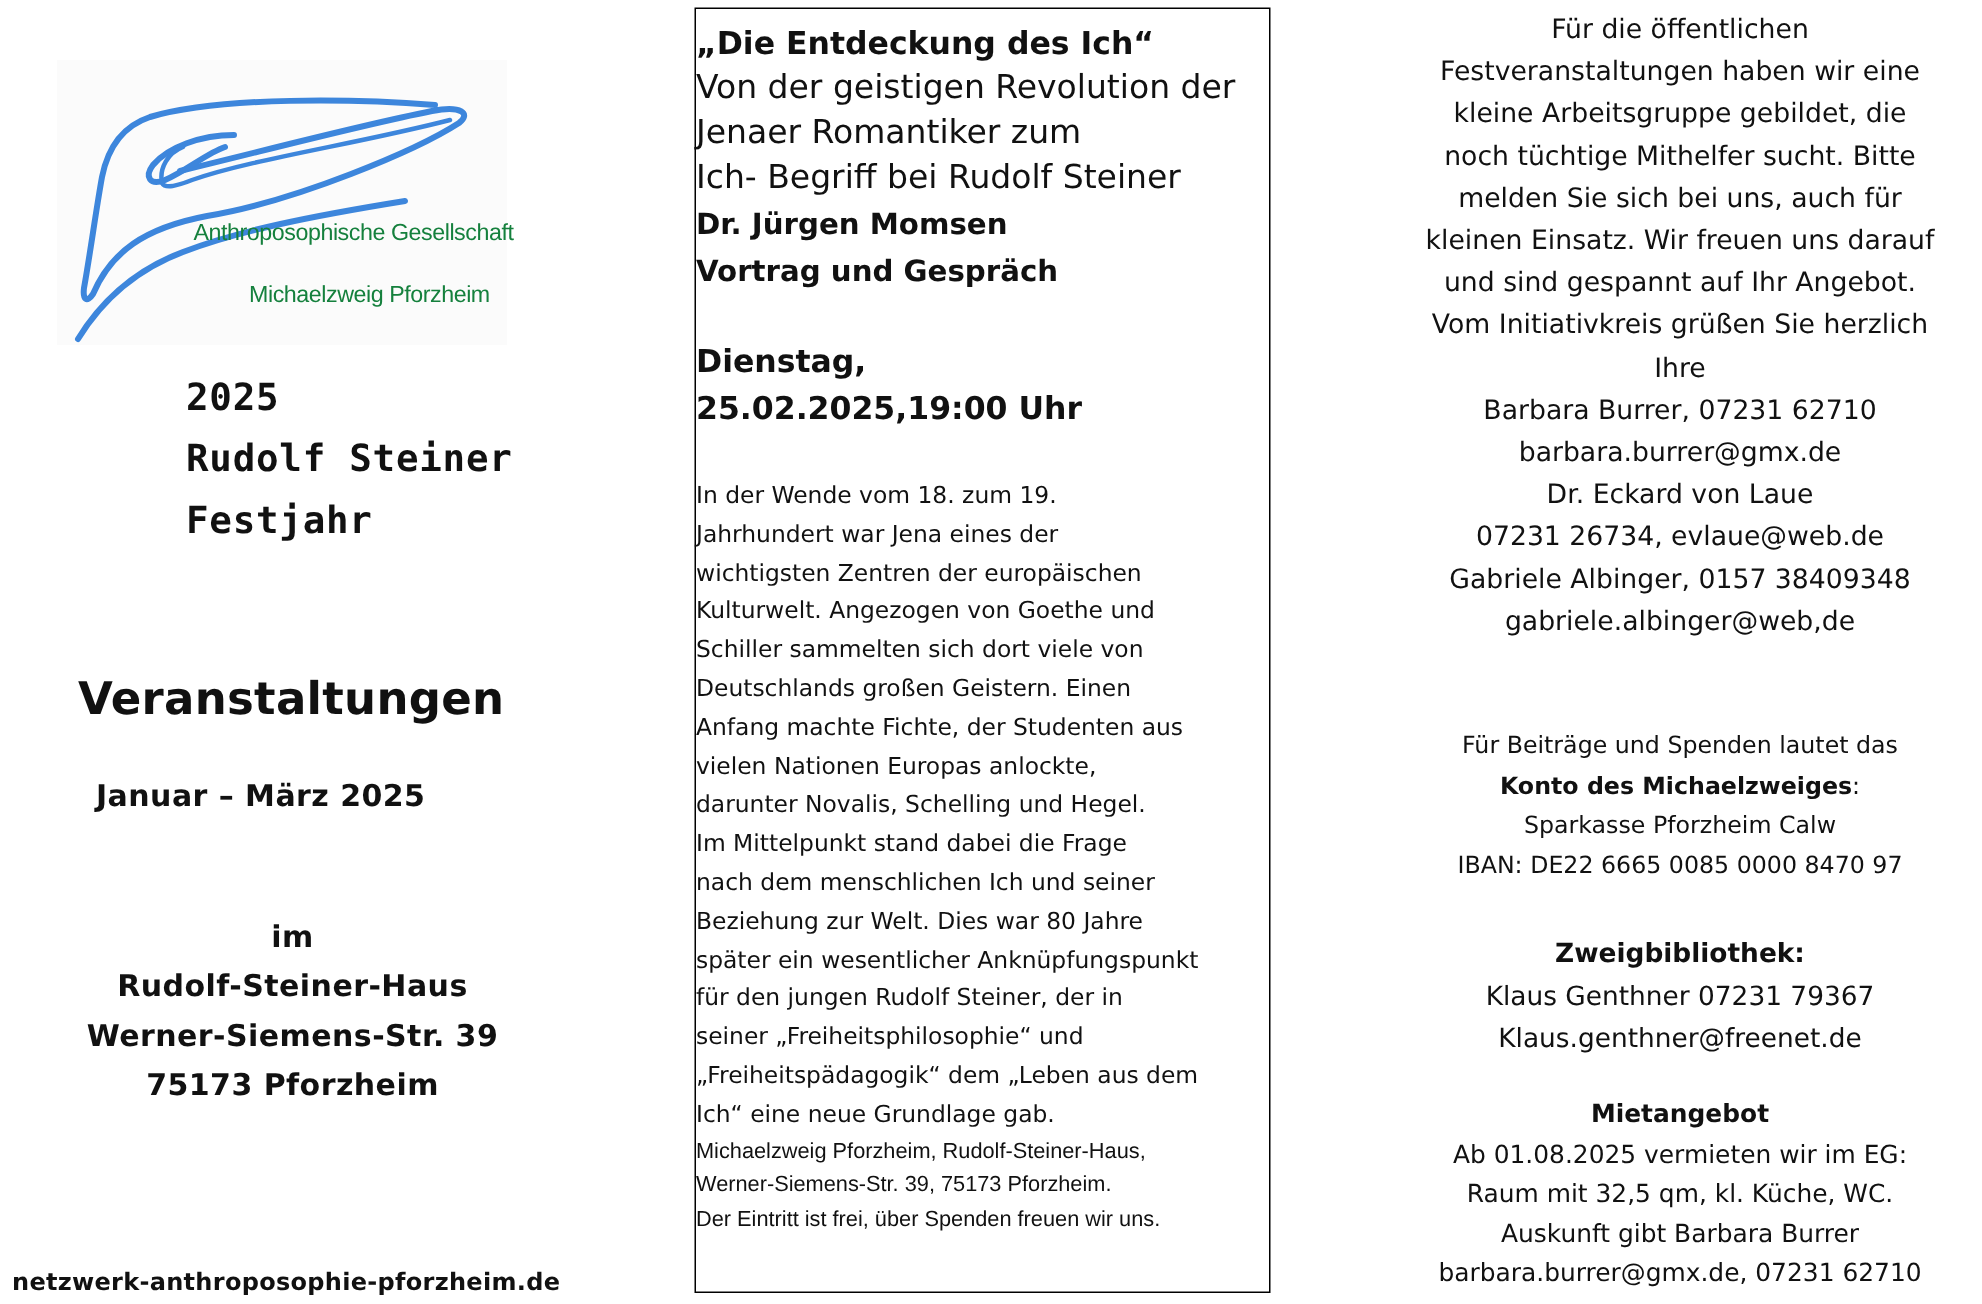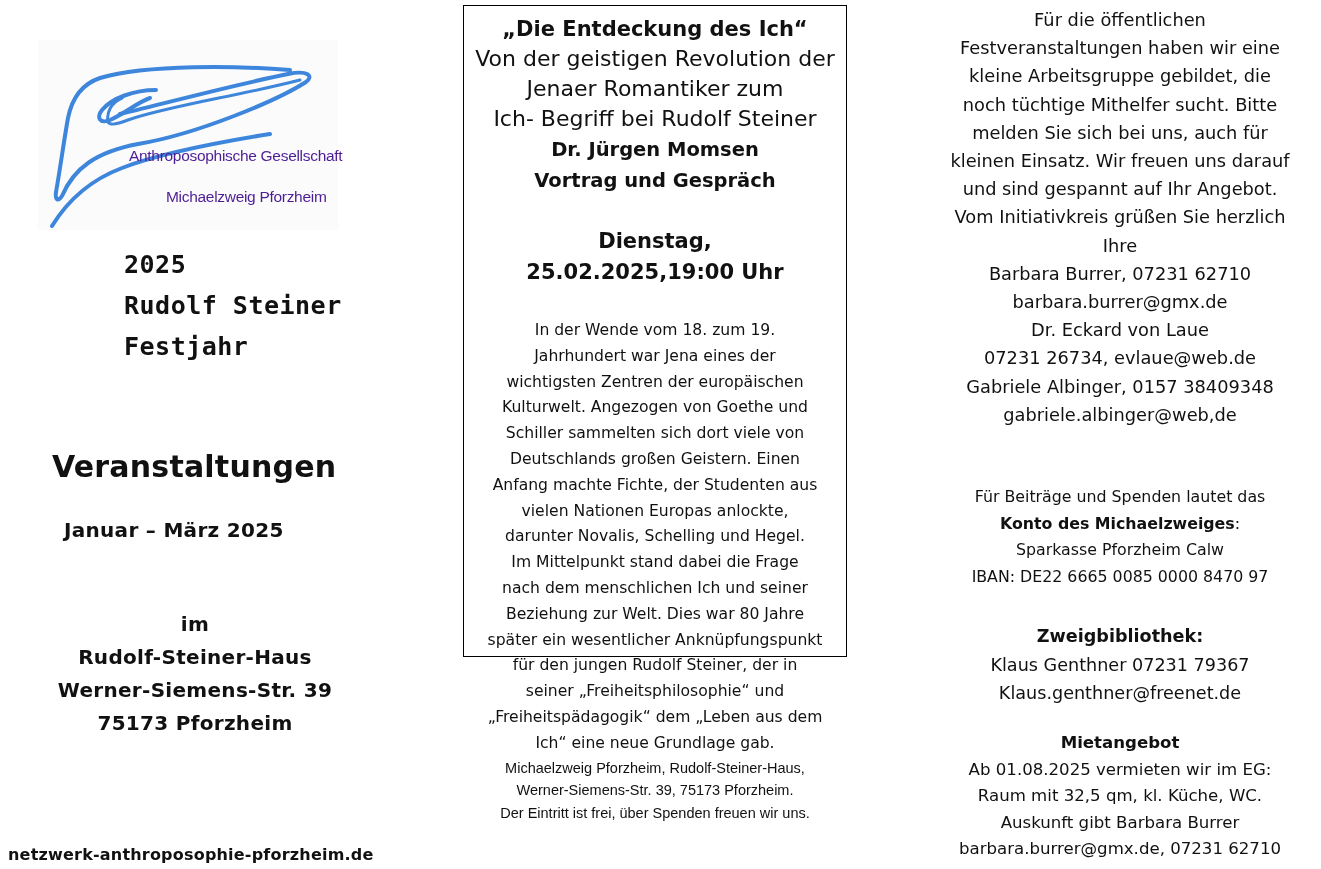--- a/index.html
+++ b/index.html
@@ -20,21 +20,21 @@
   
   .logo {
     left: 38px; top: 40px; width: 300px; height: 190px;
     background: #fbfbfb;
   }
   .logo svg { position: absolute; left: 0; top: 0; }
   .logo-line1, .logo-line2 {
     position: absolute;
     font-family: "Liberation Sans", sans-serif;
     font-size: 15.5px;
-    color: #4c1d95;
+    color: #15803d;
     white-space: nowrap;
     letter-spacing: -0.3px;
   }
   .logo-line1 { left: 91px; top: 107px; }
   .logo-line2 { left: 128px; top: 148px; }
 
   .festjahr {
     left: 124px; top: 244px;
     font-family: "DejaVu Sans Mono", monospace;
     font-weight: bold;
@@ -71,24 +71,23 @@
   .website {
     left: 8px; top: 845px;
     font-weight: bold;
     font-size: 16px;
     white-space: nowrap;
     letter-spacing: 0.2px;
   }
 
   
   .event-box {
-    left: 463px; top: 5px; width: 384px; height: 652px;
+    left: 463px; top: 5px; width: 384px; height: 857px;
     border: 1.5px solid #000000;
     box-sizing: border-box;
-    text-align: center;
   }
   .ev-title {
     margin-top: 8px;
     font-weight: bold;
     font-size: 21px;
     line-height: 30px;
     white-space: nowrap;
   }
   .ev-sub {
     font-size: 22px;

